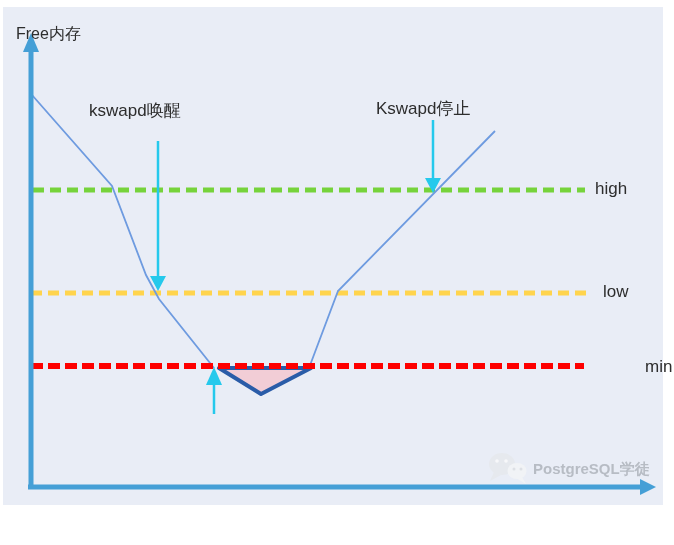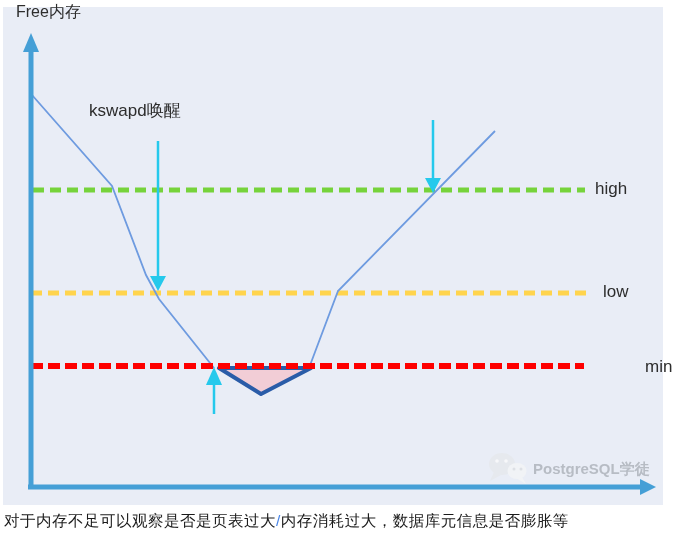--- a/index.html
+++ b/index.html
@@ -11,21 +11,21 @@
   .stage{position:absolute;left:0;top:0;width:674px;height:545px;}
   .panel{
     position:absolute;left:3px;top:7px;width:660px;height:498px;
     background:#e9edf6;
   }
   svg.layer{position:absolute;left:0;top:0;width:674px;height:545px;}
   .lbl{
     position:absolute;color:#2d2d2d;white-space:nowrap;
     font-family:"Liberation Sans","DejaVu Sans",sans-serif;
   }
-  .axis-title{left:16px;top:2px;font-size:16px;}
+  .axis-title{left:16px;top:24px;font-size:16px;}
   .wake-label{left:89px;top:99px;font-size:17px;}
   .stop-label{left:376px;top:97px;font-size:17px;}
   .level-high{left:595px;top:179px;font-size:17px;}
   .level-low{left:597px;top:282px;font-size:17px;margin-left:6px;}
   .level-min{left:600px;top:357px;font-size:17px;margin-left:45px;}
   .reclaim-label{left:186px;top:419px;font-size:15.5px;}
   .caption{
     position:absolute;left:4px;top:511px;font-size:15.5px;color:#1a1a1a;
     letter-spacing:0.5px;white-space:nowrap;
   }
@@ -77,25 +77,23 @@
     <polygon points="433,193 425,178 441,178" fill="#25c9ec"></polygon>
 
     <line x1="214" y1="414" x2="214" y2="385" stroke-width="2.5" stroke="#25c9ec"></line>
     <polygon points="214,367 206,385 222,385" fill="#25c9ec"></polygon>
   </svg>
 
   <div class="lbl axis-title">Free内存</div>
 
   <div class="lbl wake-label">kswapd唤醒</div>
 
+  <div class="lbl stop-label">Kswapd停止</div>
 
   <div class="lbl level-high">high</div>
 
   <div class="lbl level-low">low</div>
 
   <div class="lbl level-min">min</div>
 
 
-  <div class="caption">
-    <span>对于内存不足可以观察是否是页表过大</span><span id="caption-slash" style="color: rgb(74, 134, 232);">/</span><span>内存消耗过大，数据库元信息是否膨胀等</span>
-  </div>
 
 </div>
 
 </body></html>

